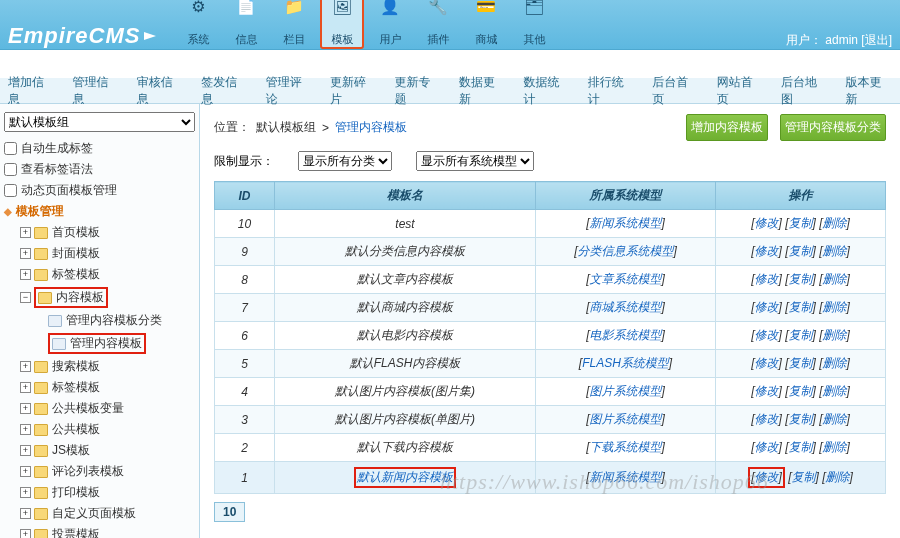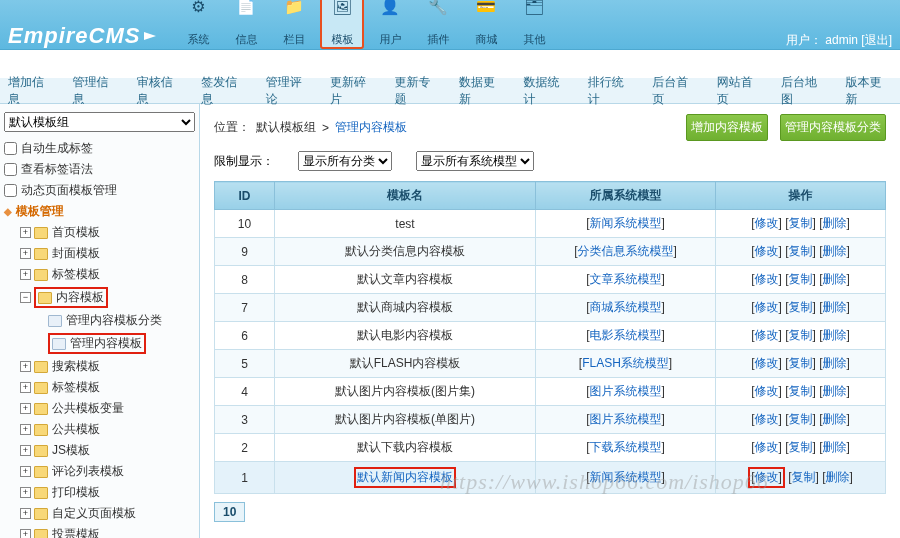--- a/index.html
+++ b/index.html
@@ -37,21 +37,21 @@
 .main { flex: 1; padding: 10px 14px; overflow-y: auto; position: relative; }
 .breadcrumb { font-size: 12px; color: #333; margin-bottom: 10px; display: flex; align-items: center; justify-content: space-between; }
 .breadcrumb .left { display: flex; align-items: center; gap: 6px; }
 .breadcrumb a { color: #1565c0; text-decoration: none; }
 .btn-green { background: linear-gradient(#8bc74a, #6fb030); color: #fff; border: 1px solid #5a9820; padding: 4px 4px; font-size: 12px; cursor: pointer; border-radius: 2px; }
 .btn-row { display: flex; gap: 12px; }
 
 .filter-row { display: flex; align-items: center; gap: 24px; margin-bottom: 10px; font-size: 12px; }
 .filter-row select { font-size: 12px; height: 20px; }
 
-.data-table { width: 100%; border-collapse: collapse; border: 1px solid #8ac0da; font-size: 12px; }
+.data-table { width: 100%; border-collapse: collapse; border: 1px solid #8ac0da; font-size: 12px; font-style: italic; }
 .data-table th { background: linear-gradient(#b8e0f0, #98d0e8); color: #1a4d6b; padding: 5px 6px; border: 1px solid #8ac0da; font-weight: bold; }
 .data-table td { padding: 5px 6px; border: 1px solid #c8e0ec; text-align: center; color: #333; }
 .data-table tr:nth-child(even) td { background: #f4fafd; }
 .data-table tr:last-child td { background: #e4f2fa; }
 .link { color: #1565c0; text-decoration: none; cursor: pointer; }
 .redbox-inline { border: 2px solid #e02010; padding: 0 1px; display: inline-block; }
 
 .pagination { margin-top: 8px; }
 .pagination .page { display: inline-block; border: 1px solid #8ac0da; padding: 2px 8px; font-size: 12px; color: #1a4d6b; font-weight: bold; background: #e8f4fa; }
 

